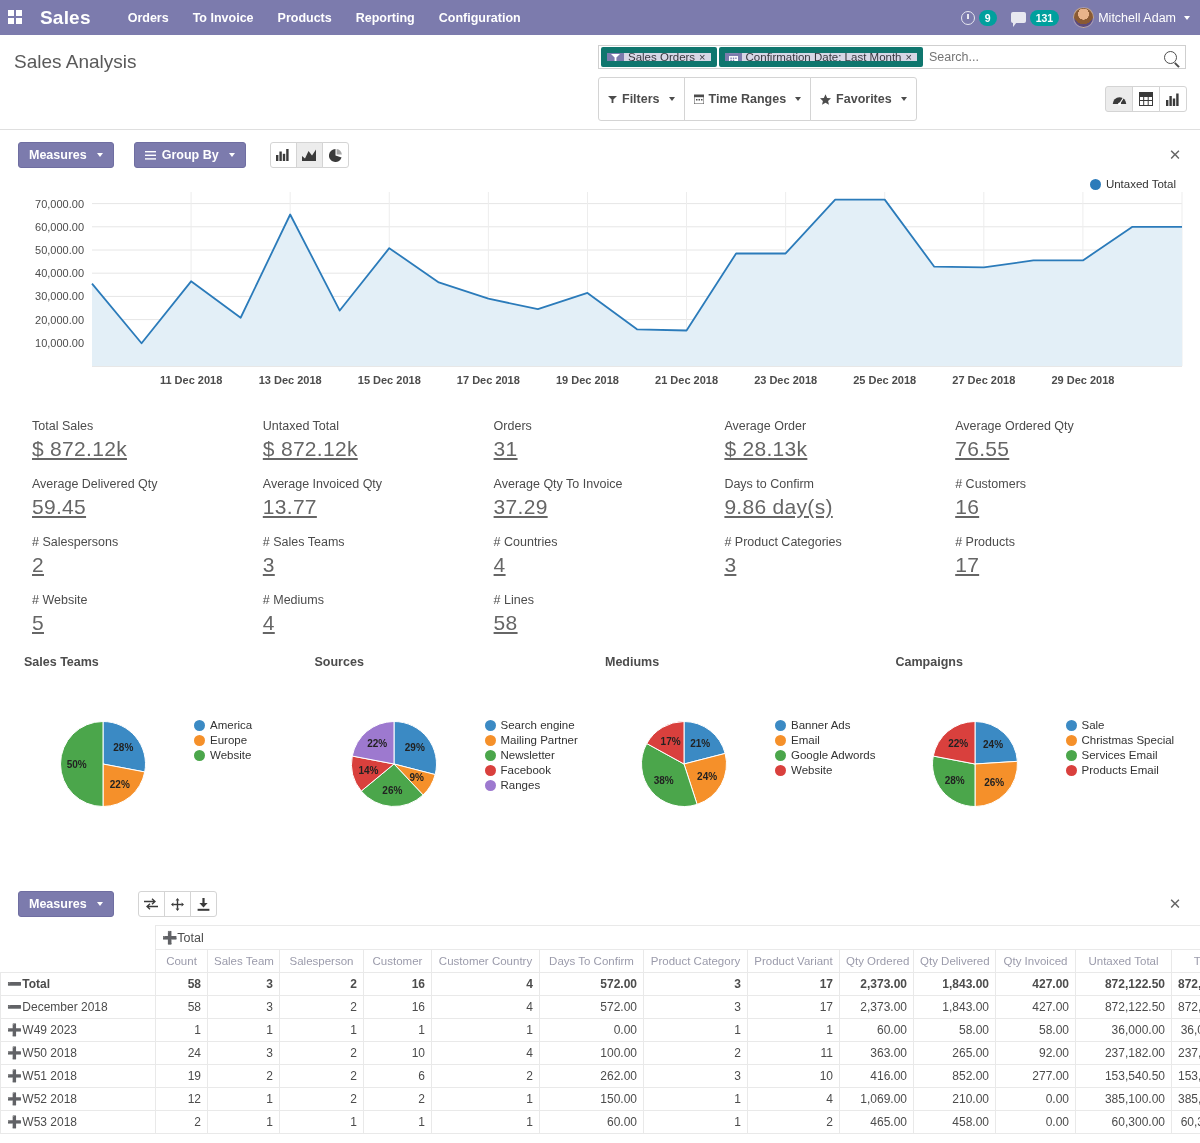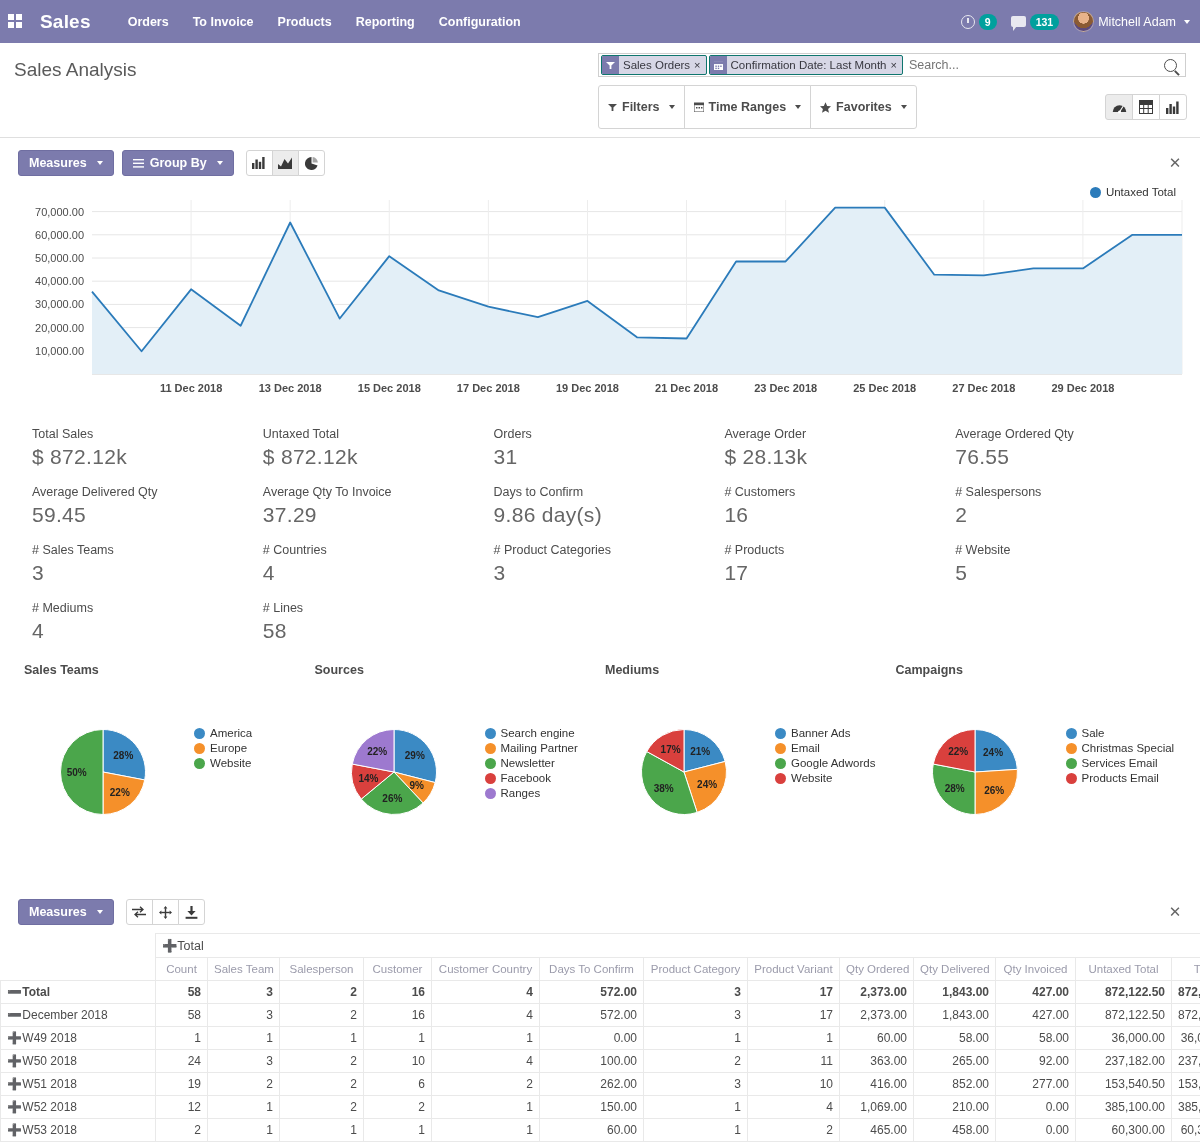--- a/index.html
+++ b/index.html
@@ -6,21 +6,21 @@
   html, body {
     width: 1200px; height: 1143px;
     font-family: "Liberation Sans", sans-serif;
     background: #ffffff;
     color: #4c4c4c;
     overflow: hidden;
   }
 
   
   .navbar {
-    height: 43px;
+    height: 35px;
     background: #7C7BAD;
     display: flex;
     align-items: center;
     padding: 0 10px 0 8px;
     color: #ffffff;
   }
   .apps-grid {
     width: 16px; height: 16px;
     display: grid;
     grid-template-columns: 6px 6px;
@@ -76,21 +76,21 @@
     min-height: 72px;
   }
   .page-title { font-size: 19px; color: #5a5a5a; padding-top: 6px; }
   .cp-right { margin-left: auto; width: 588px; }
   .searchview {
     display: flex; align-items: center; border: 1px solid #cfcfcf; background:#fff;
     height: 24px; padding: 0 4px 0 0;
   }
   .facet {
     display: flex; align-items: stretch; height: 20px; margin-left: 2px;
-    border: 1px solid #0f766e; border-radius: 2px; overflow: hidden;
+    border: 6px solid #0f766e; border-radius: 2px; overflow: hidden;
     background: #d7d7e6; font-size: 11.5px; color: #37373f;
   }
   .facet-ic {
     background: #7C7BAD; color:#fff; display:flex; align-items:center;
     padding: 0 4px; font-size: 10px;
   }
   .facet-label { display: flex; align-items: center; padding: 0 4px; white-space: nowrap; }
   .facet-x { display:flex; align-items:center; padding-right:5px; font-size:11px; cursor:pointer; }
   .search-input {
     flex: 1; border: none; outline: none; font-size: 12.5px; color: #555;
@@ -123,21 +123,21 @@
   .view-btn:last-child { border-radius: 0 3px 3px 0; }
 
   
   .dash { padding: 0; background: #fff; }
   .widget-toolbar {
     display: flex; align-items: center; padding: 12px 14px 8px 18px;
   }
   .btn-primary {
     background:#7C7BAD; color:#fff; border:1px solid #6f6ea1; border-radius:3px;
     height:26px; padding:0 10px; font-size:12.5px; font-weight:bold;
-    display:flex; align-items:center; gap:6px; cursor:pointer; margin-right:8px;
+    display:flex; align-items:center; gap:6px; cursor:pointer; margin-right:20px;
   }
   .icon-btn-group { display:flex; margin-left: 4px; }
   .icon-btn {
     width:27px; height:26px; border:1px solid #d4d4d4; background:#fff;
     display:flex; align-items:center; justify-content:center; margin-right:-1px; cursor:pointer;
   }
   .icon-btn.active { background:#ececec; }
   .icon-btn:first-child { border-radius:3px 0 0 3px; }
   .icon-btn:last-child { border-radius:0 3px 3px 0; }
   .expand-btn {
@@ -152,21 +152,21 @@
     gap:5px; font-size:11.5px; color:#333;
   }
   .legend-dot { width:11px; height:11px; border-radius:50%; display:inline-block; }
 
   
   .kpi-grid {
     display: grid; grid-template-columns: repeat(5, 1fr);
     padding: 8px 14px 0 32px; row-gap: 16px;
   }
   .kpi-label { font-size: 12.5px; color: #4c4c4c; margin-bottom: 4px; }
-  .kpi-value { font-size: 21px; color: #666; font-weight: 300; letter-spacing:.3px; }
+  .kpi-value { font-size: 21px; color: #666; font-weight: 300; letter-spacing:.3px;text-decoration:underline; }
 
   
   .pies {
     display: grid; grid-template-columns: repeat(4, 1fr);
     padding: 20px 14px 0 24px;
   }
   .pie-title { font-size: 12.5px; color: #4c4c4c; margin-bottom: 6px; font-weight: bold; }
   .pie-body { display:flex; align-items:flex-start; height: 160px; position: relative; }
   .pie-legend {
     position:absolute; left: 170px; top: 44px; display:flex; flex-direction:column; gap:3px;
@@ -431,20 +431,24 @@
     </div>
     <div>
       <div class="kpi-label">Average Ordered Qty</div>
       <div class="kpi-value">76.55</div>
     </div>
     <div>
       <div class="kpi-label">Average Delivered Qty</div>
       <div class="kpi-value">59.45</div>
     </div>
 
+    <div>
+      <div class="kpi-label">Average Invoiced Qty</div>
+      <div class="kpi-value">13.77</div>
+    </div>
     <div>
       <div class="kpi-label">Average Qty To Invoice</div>
       <div class="kpi-value">37.29</div>
     </div>
     <div>
       <div class="kpi-label">Days to Confirm</div>
       <div class="kpi-value">9.86 day(s)</div>
     </div>
     <div>
       <div class="kpi-label"># Customers</div>
@@ -728,21 +732,21 @@
               <td class="num">572.00</td>
               <td class="num">3</td>
               <td class="num">17</td>
               <td class="num">2,373.00</td>
               <td class="num">1,843.00</td>
               <td class="num">427.00</td>
               <td class="num">872,122.50</td>
               <td class="num">872,122.50</td>
             </tr>
             <tr>
-              <td class="rowhead ind2"><span class="tgl">➕</span><span> W49 2018</span></td>
+              <td class="rowhead ind2"><span class="tgl">➕</span><span> W49 2023</span></td>
               <td class="num">1</td>
               <td class="num">1</td>
               <td class="num">1</td>
               <td class="num">1</td>
               <td class="num">1</td>
               <td class="num">0.00</td>
               <td class="num">1</td>
               <td class="num">1</td>
               <td class="num">60.00</td>
               <td class="num">58.00</td>

